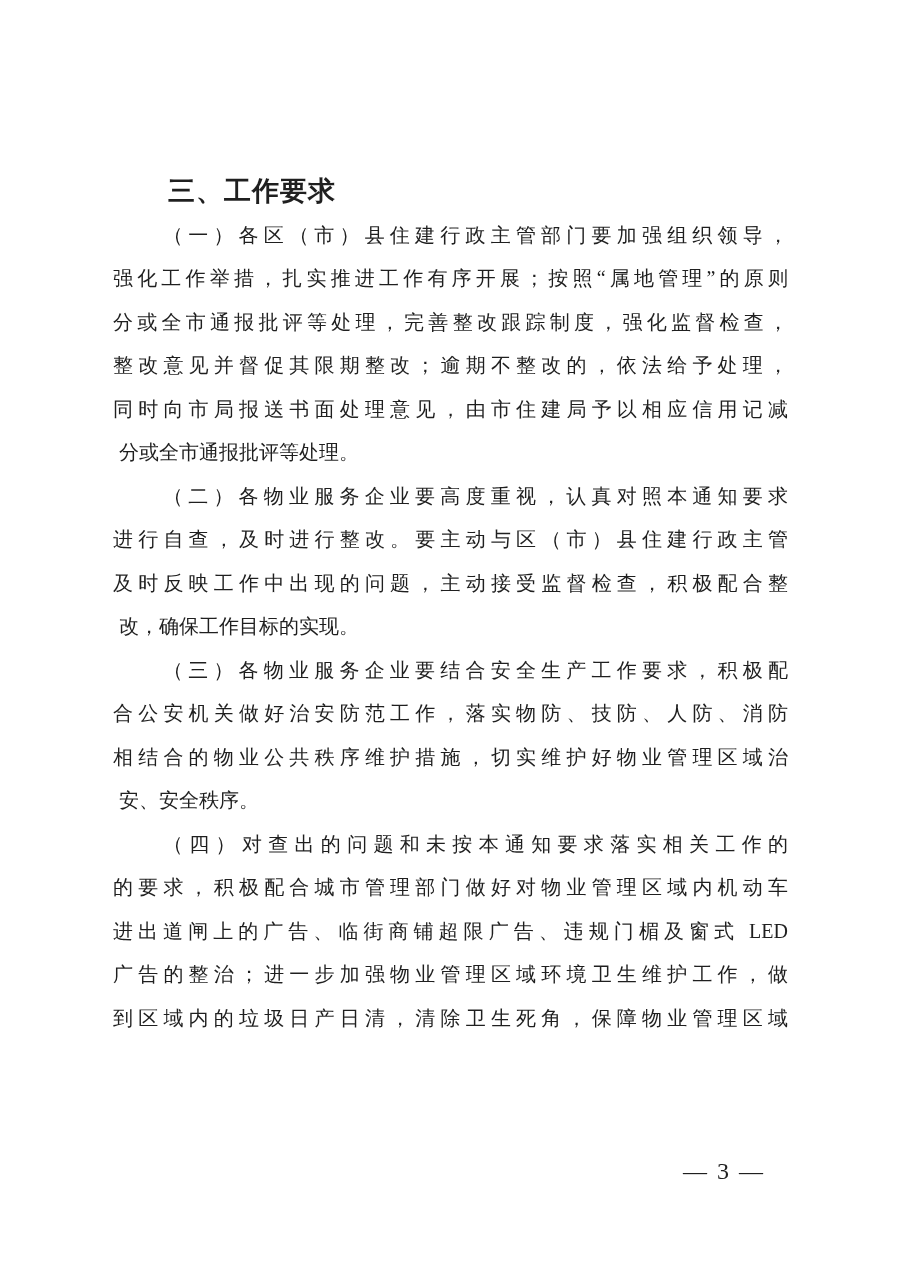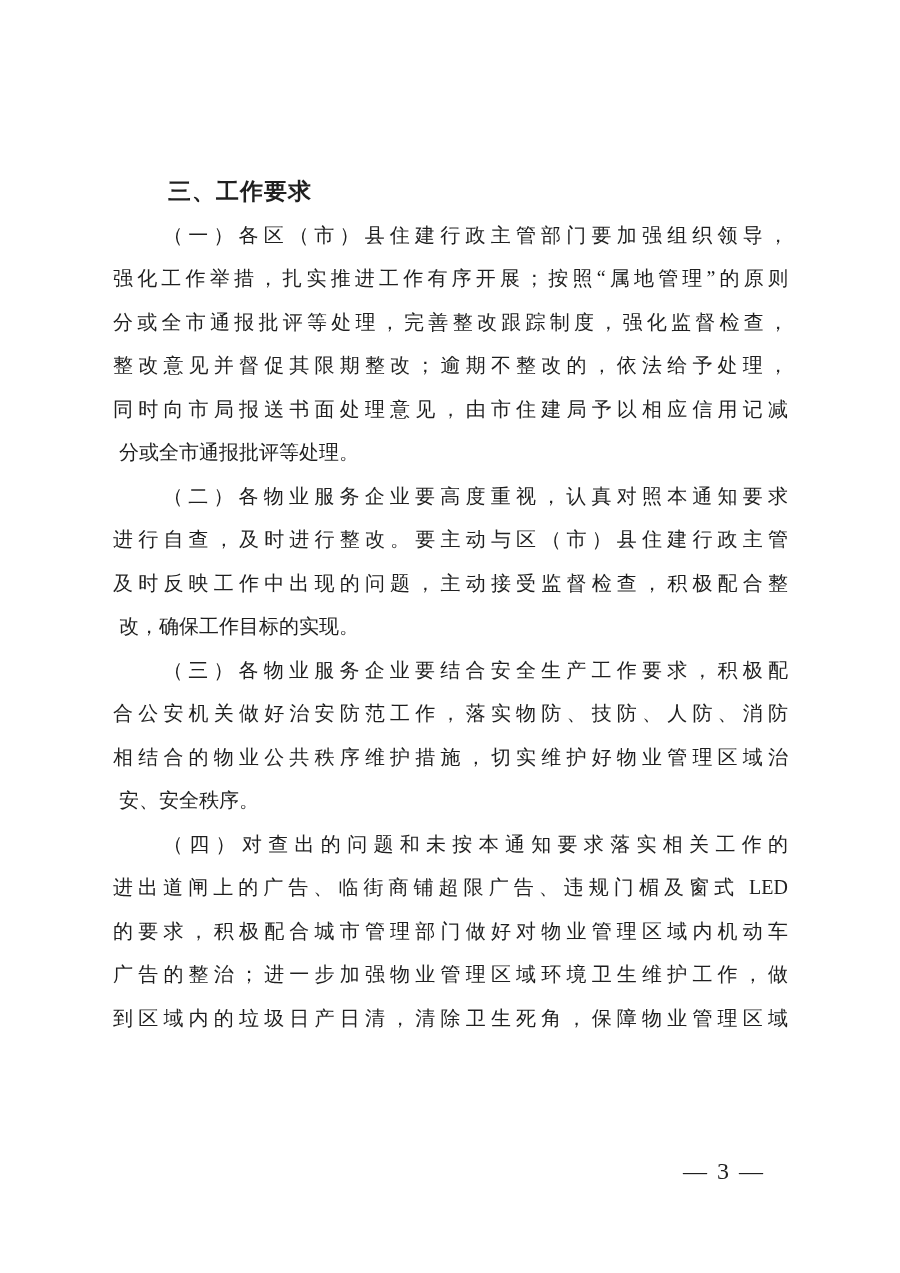--- a/index.html
+++ b/index.html
@@ -19,21 +19,21 @@
   }
   .text-block {
     position: absolute;
     left: 113px;
     top: 170px;
     width: 675px;
   }
   .doc-title {
     font-family: Liberation Serif, serif;
     font-weight: 700;
-    font-size: 23px;
+    font-size: 27px;
     line-height: 43.5px;
     height: 43.5px;
     text-indent: 55px;
     letter-spacing: 1px;
     white-space: nowrap;
   }
   .line {
     font-size: 20px;
     line-height: 43.5px;
     height: 43.5px;
@@ -73,20 +73,20 @@
         <div class="line end">分或全市通报批评等处理。</div>
         <div class="line first">（二）各物业服务企业要高度重视，认真对照本通知要求</div>
         <div class="line">进行自查，及时进行整改。要主动与区（市）县住建行政主管</div>
         <div class="line">及时反映工作中出现的问题，主动接受监督检查，积极配合整</div>
         <div class="line end">改，确保工作目标的实现。</div>
         <div class="line first">（三）各物业服务企业要结合安全生产工作要求，积极配</div>
         <div class="line">合公安机关做好治安防范工作，落实物防、技防、人防、消防</div>
         <div class="line">相结合的物业公共秩序维护措施，切实维护好物业管理区域治</div>
         <div class="line end">安、安全秩序。</div>
         <div class="line first">（四）对查出的问题和未按本通知要求落实相关工作的</div>
+        <div class="line">的要求，积极配合城市管理部门做好对物业管理区域内机动车</div>
         <div class="line">进出道闸上的广告、临街商铺超限广告、违规门楣及窗式 LED</div>
-        <div class="line">的要求，积极配合城市管理部门做好对物业管理区域内机动车</div>
         <div class="line">广告的整治；进一步加强物业管理区域环境卫生维护工作，做</div>
         <div class="line">到区域内的垃圾日产日清，清除卫生死角，保障物业管理区域</div>
       </div>
   </div>
   <div class="page-number">— 3 —</div>
 </div>
 
 </body></html>

